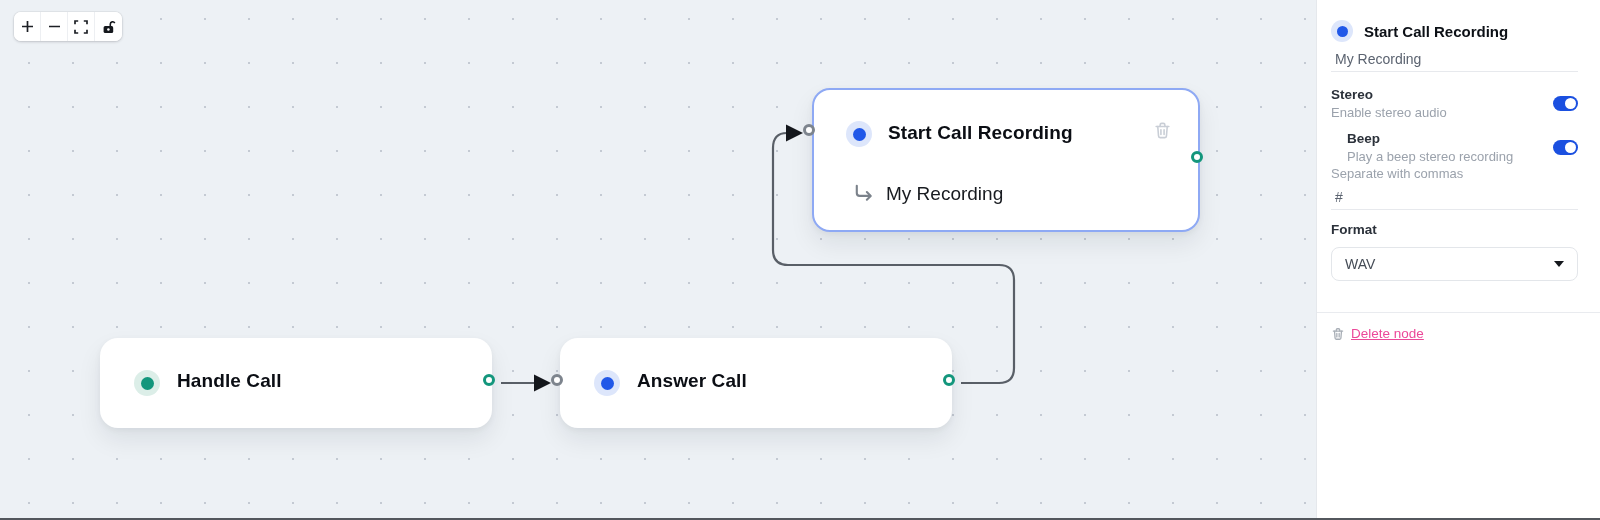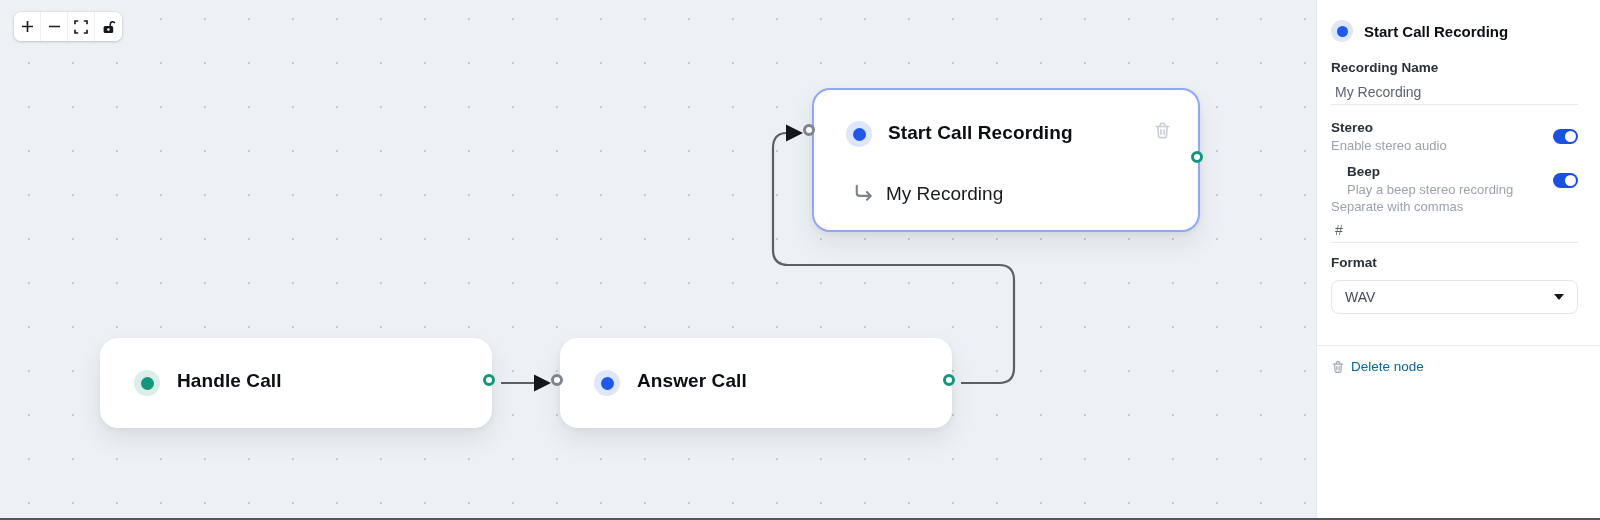--- a/index.html
+++ b/index.html
@@ -73,21 +73,21 @@
   .switch { position:relative; width:25px; height:15px; border-radius:9px; background:#1b50e0; flex:0 0 25px; cursor:pointer; }
   .switch .knob { position:absolute; top:2px; right:2px; width:11px; height:11px; border-radius:50%; background:#fff; }
   .select-box {
     margin-top:9px; height:32px; border:1px solid #e3e6ea; border-radius:8px;
     display:flex; align-items:center; justify-content:space-between; padding:16px 13px; cursor:pointer;
   }
   .select-value { font-size:14px; color:#454c56; }
   .caret { width:0; height:0; border-left:5.5px solid transparent; border-right:5.5px solid transparent; border-top:6.5px solid #15181d; }
   .p-divider { height:1px; background:#e9ebef; margin:31px -22px 0 -14px; }
   .delete-row { display:flex; align-items:center; gap:6px; margin-top:13px; color:#9aa0a9; cursor:pointer; }
-  .delete-label { font-size:13.5px; color:#0369a1; }
+  .delete-label { font-size:13.5px; text-decoration:underline; color:#ec4899; }
   
   .bottom-edge { position:absolute; left:0; bottom:0; width:1600px; height:2px; background:#53575d; }
 </style>
 </head>
 <body>
 
 <div class="canvas">
 
   <svg class="edges" viewBox="0 0 1316 520">
     <path d="M 501 383 L 534 383" fill="none" stroke="#595f67" stroke-width="2.2"></path>
@@ -165,21 +165,20 @@
 </div>
 
 <div class="panel">
   <div class="p-header">
     <span class="halo blue">
         <span class="dot blue"></span>
       </span>
     <span class="p-title">Start Call Recording</span>
   </div>
 
-  <div class="p-label">Recording Name</div>
   <input class="p-input" value="My Recording" style="">
 
   <div class="switch-row">
     <div>
       <div class="p-label" style="margin-top:0;">Stereo</div>
       <div class="p-helper">Enable stereo audio</div>
     </div>
     <span class="switch on">
         <span class="knob"></span>
       </span>

